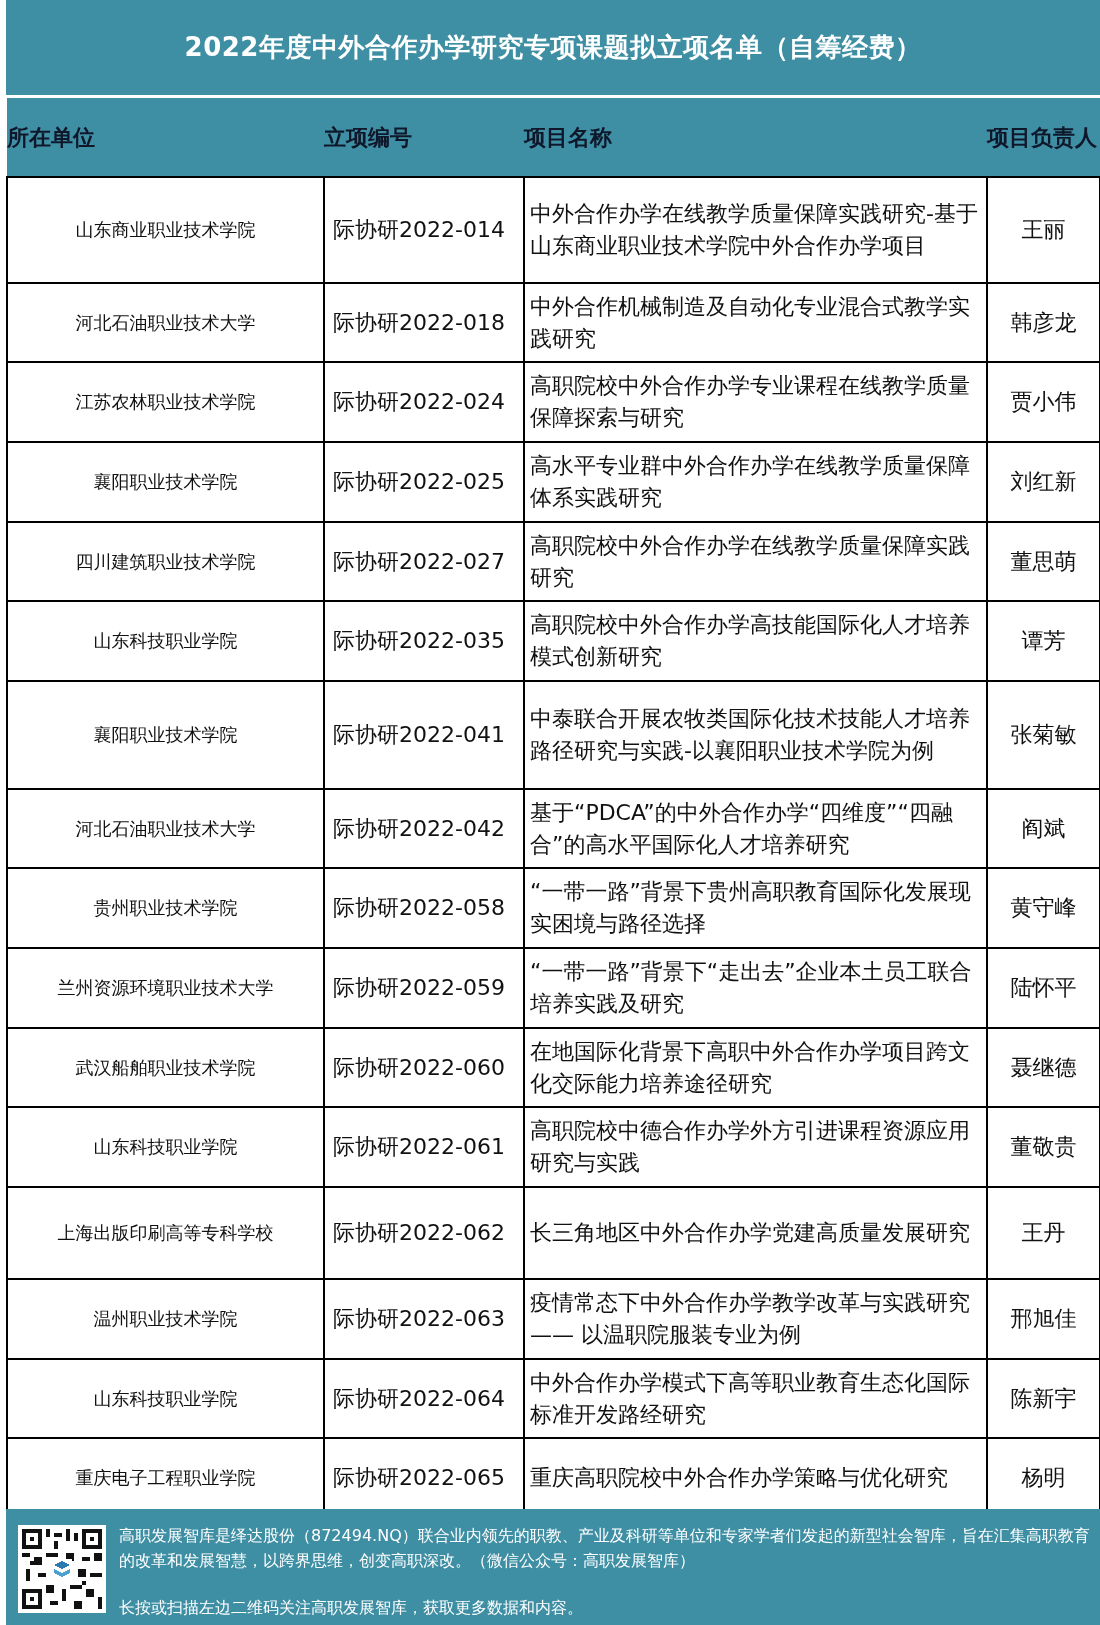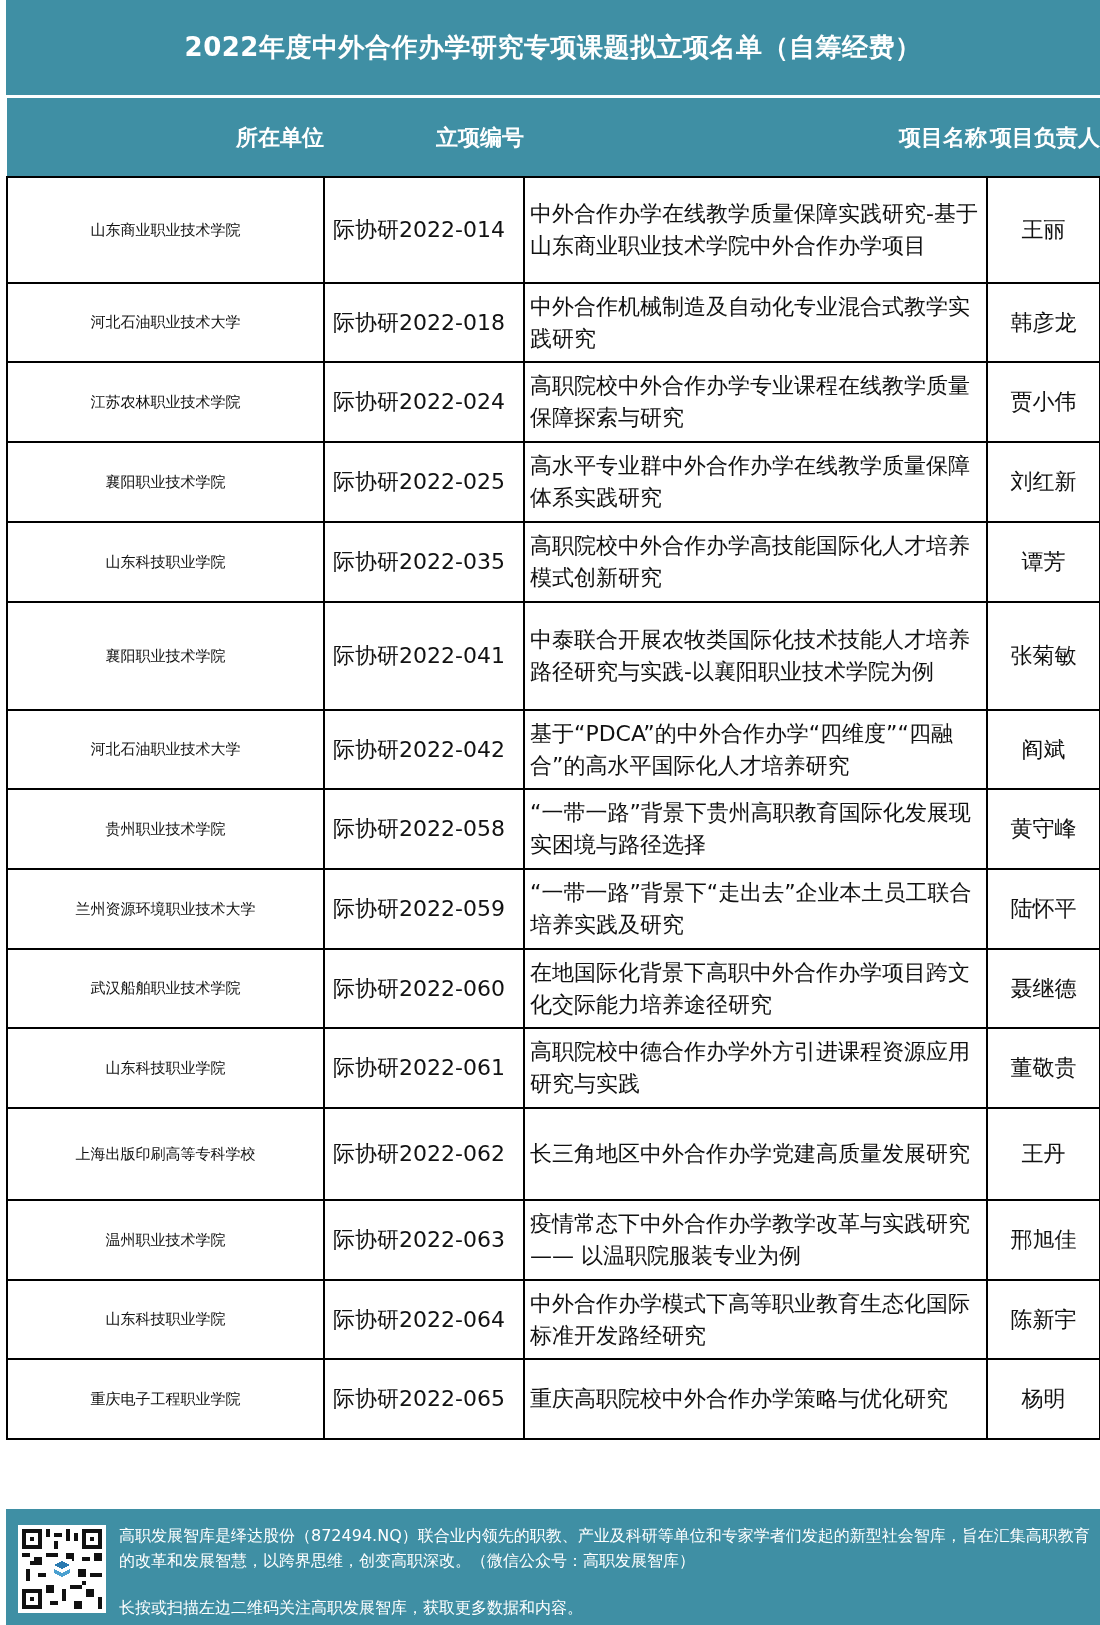--- a/index.html
+++ b/index.html
@@ -6,25 +6,25 @@
   body { width:1100px; height:1625px; position:relative; overflow:hidden;
          font-family:"DejaVu Sans", "Liberation Sans", sans-serif; color:#111; }
   .title-band { position:absolute; left:6px; top:0; width:1094px; height:95px;
                 background:#3f8fa4; display:flex; align-items:center; justify-content:center; }
   .title-band h1 { margin:0; color:#ffffff; font-size:26px; font-weight:bold; letter-spacing:0.5px; }
   table.list { position:absolute; left:6px; top:98px; width:1093px; border-collapse:collapse; table-layout:fixed; }
   table.list col.c1 { width:317px; }
   table.list col.c2 { width:200px; }
   table.list col.c3 { width:463px; }
   table.list col.c4 { width:113px; }
-  thead th { background:#3f8fa4; color:#ffffff; font-size:22px; font-weight:bold; height:78px;
-             border:none; padding:0; text-align:right; line-height:31px; }
+  thead th { background:#3f8fa4; color:#0f172a; font-size:22px; font-weight:bold; height:78px;
+             border:none; padding:0; text-align:left; line-height:31px; }
   thead th.h4 { font-size:22px; }
   tbody td { border:2px solid #000; font-size:22px; padding:0 6px; vertical-align:middle; background:#fff; }
-  tbody td.unit { text-align:center; padding:0 2px; white-space:nowrap; font-size:15px; }
+  tbody td.unit { text-align:center; padding:0 2px; white-space:nowrap; font-size:18px; }
   tbody td.code { text-align:left; padding:0 0 0 8px; white-space:nowrap; font-size:22px; }
   tbody td.name { text-align:left; line-height:32px; padding:2px 6px 2px 5px;margin-top:21px; }
   tbody td.leader { text-align:center; padding:0; }
   .footer { position:absolute; left:6px; top:1509px; width:1094px; height:116px; background:#3f8fa4; color:#fff; }
   .qr { position:absolute; left:12px; top:16px; width:88px; height:88px; background:#fff; }
   .qr svg { display:block; }
   .footer .t1 { position:absolute; left:113px; top:14px; width:978px; font-size:16px; line-height:25px; }
   .footer .t2 { position:absolute; left:113px; top:88px; width:978px; font-size:16px; line-height:22px; }
 </style>
 </head>
@@ -66,20 +66,26 @@
         <td class="unit">江苏农林职业技术学院</td>
         <td class="code">际协研2022-024</td>
         <td class="name">高职院校中外合作办学专业课程在线教学质量保障探索与研究</td>
         <td class="leader">贾小伟</td>
       </tr>
       <tr style="height: 80px;">
         <td class="unit">襄阳职业技术学院</td>
         <td class="code">际协研2022-025</td>
         <td class="name">高水平专业群中外合作办学在线教学质量保障体系实践研究</td>
         <td class="leader">刘红新</td>
+      </tr>
+      <tr style="height: 79px;">
+        <td class="unit">四川建筑职业技术学院</td>
+        <td class="code">际协研2022-027</td>
+        <td class="name">高职院校中外合作办学在线教学质量保障实践研究</td>
+        <td class="leader">董思萌</td>
       </tr>
       <tr style="height: 80px;">
         <td class="unit">山东科技职业学院</td>
         <td class="code">际协研2022-035</td>
         <td class="name">高职院校中外合作办学高技能国际化人才培养模式创新研究</td>
         <td class="leader">谭芳</td>
       </tr>
       <tr style="height: 108px;">
         <td class="unit">襄阳职业技术学院</td>
         <td class="code">际协研2022-041</td>

